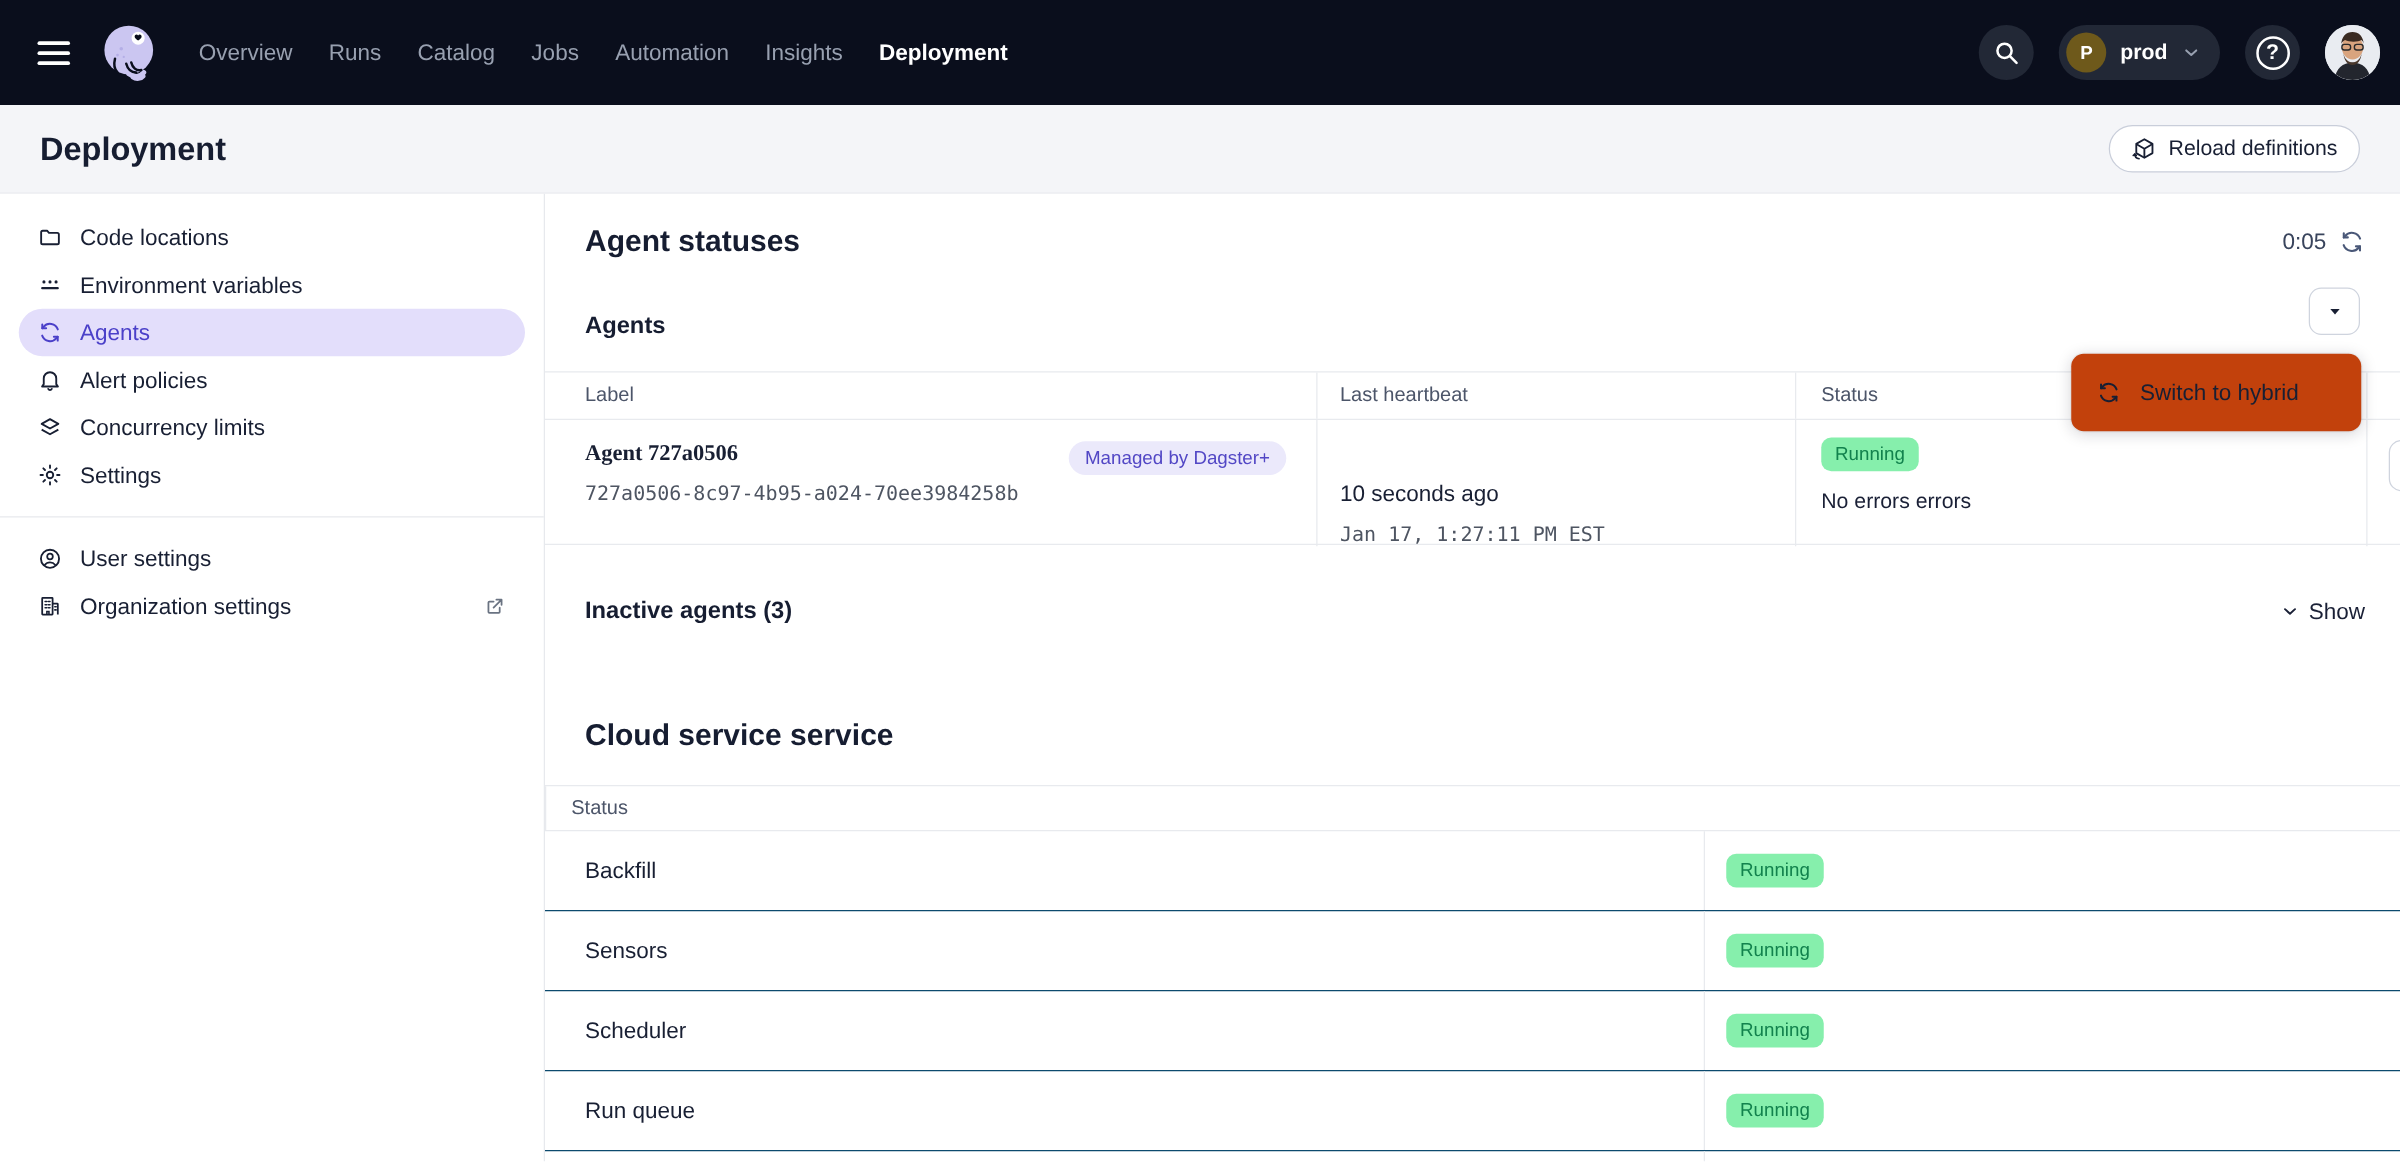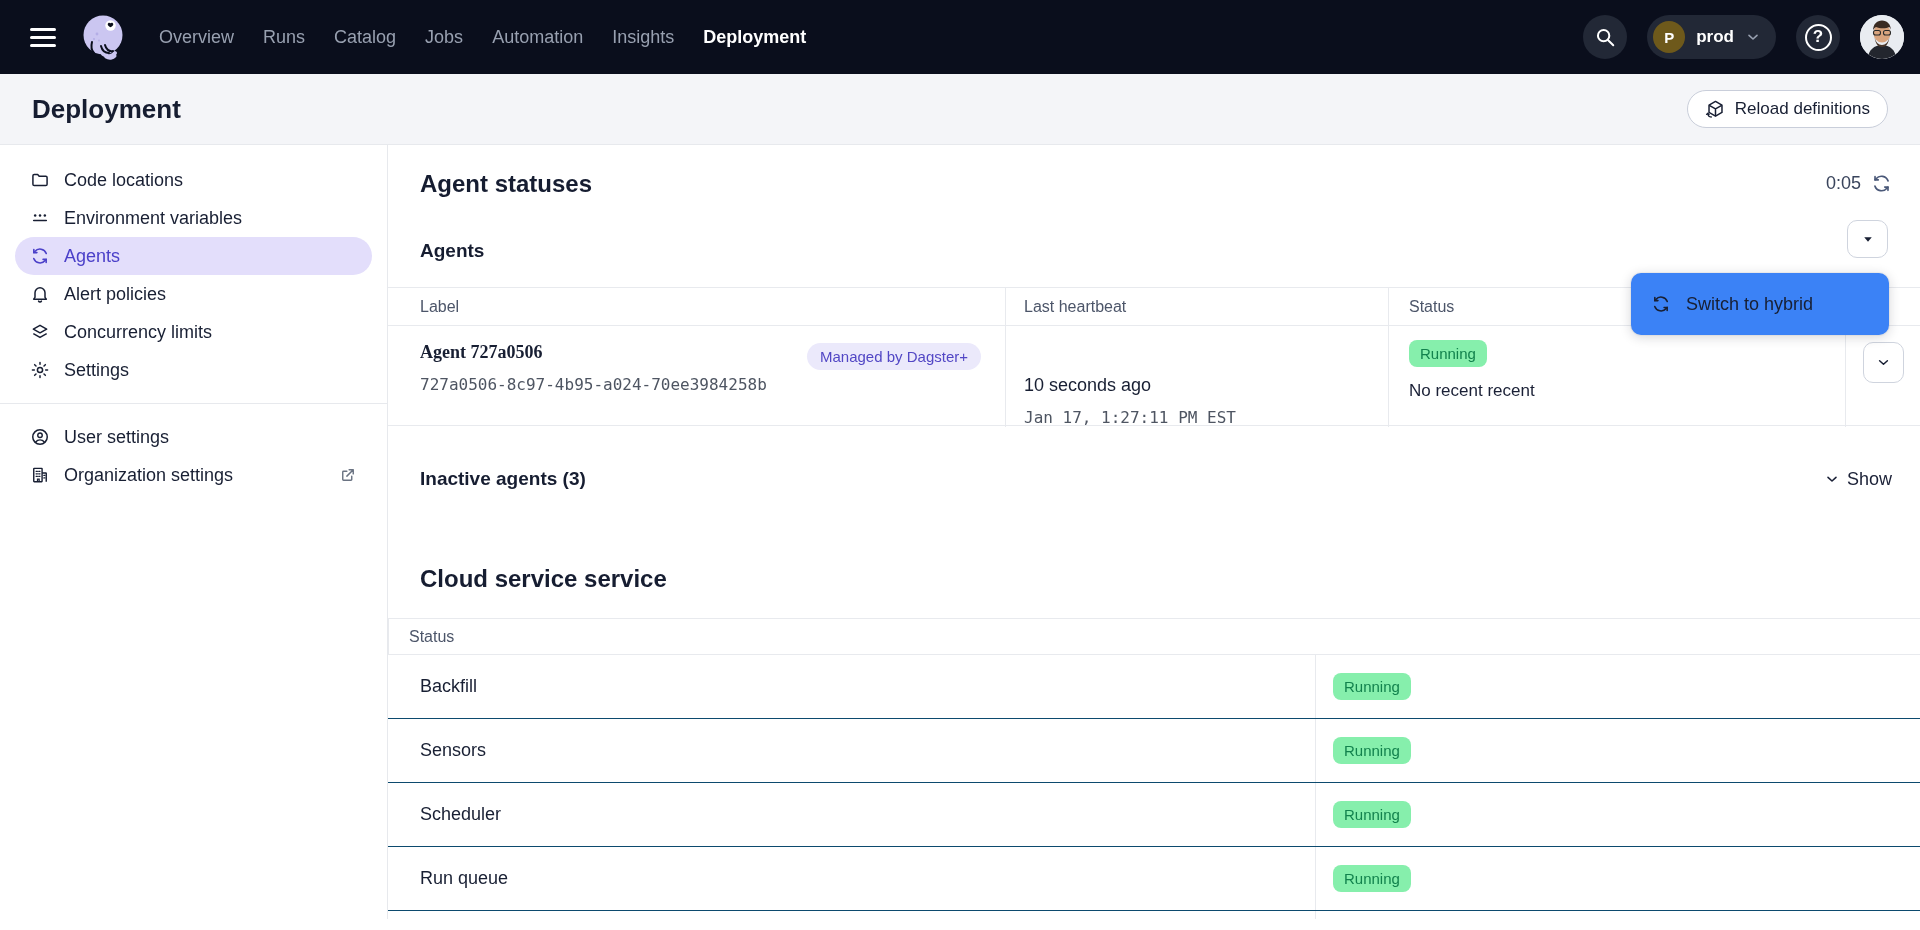--- a/index.html
+++ b/index.html
@@ -1,21 +1,21 @@
 <!DOCTYPE html>
 <html><head>
 <meta charset="utf-8">
 <style>
   * { margin:0; padding:0; box-sizing:border-box; }
   html,body { width:1920px; height:930px; overflow:hidden; background:#fff;
     font-family:"Liberation Sans", sans-serif; color:#181F33; }
   svg { display:block; }
 
   
-  .topnav { height:74px; background:#0A0E1C; display:flex; align-items:center; padding:0 16px 0 30px; }
+  .topnav { height:84px; background:#0A0E1C; display:flex; align-items:center; padding:0 16px 0 30px; }
   .hamburger { width:26px; display:flex; flex-direction:column; gap:5px; cursor:pointer; }
   .hamburger span { height:3px; background:#fff; border-radius:2px; }
   .logo { width:50px; height:50px; margin-left:22px; }
   .nav-items { display:flex; gap:29px; margin-left:31px; font-size:18px; }
   .nav-item { color:#98A0B0; cursor:pointer; }
   .nav-item.active { color:#fff; font-weight:700; }
   .nav-right { margin-left:auto; display:flex; align-items:center; gap:20px; }
   .icon-circle { width:44px; height:44px; border-radius:50%; background:#222836;
     display:flex; align-items:center; justify-content:center; cursor:pointer; }
   .q-ring { width:27px; height:27px; border:2px solid #fff; border-radius:50%;
@@ -29,42 +29,42 @@
 
   
   .page-header { height:71px; background:#F4F5F8; border-bottom:1px solid #E7E9ED;
     display:flex; align-items:center; justify-content:space-between; padding:0 32px; }
   .page-title { font-size:26px; font-weight:700; color:#161D31; }
   .reload-btn { height:38px; border:1px solid #C9CEDA; border-radius:20px; background:#fff;
     display:flex; align-items:center; gap:9px; padding:0 17px; font-size:17px; color:#181F33; cursor:pointer; }
 
   
   .content { display:flex; height:774px; background:#fff; }
-  .sidebar { width:388px; flex:none; border-right:1px solid #E7E9ED; padding-top:16px; }
+  .sidebar { width:436px; flex:none; border-right:1px solid #E7E9ED; padding-top:16px; }
   .side-item { height:38px; margin:0 15px; padding:0 15px; border-radius:19px;
     display:flex; align-items:center; gap:14px; font-size:18px; color:#181F33; cursor:pointer; }
   .side-item .ic { color:#181F33; flex:none; }
   .side-item.active { background:#E3DEFB; color:#4B40C9; }
   .side-item.active .ic { color:#4B40C9; }
   .side-item .grow { flex:1; }
   .side-divider { border-top:1px solid #E7E9ED; margin:14px 0; }
   .ext-ic { color:#6A7382; }
 
   .main { flex:1; position:relative; overflow:hidden; }
   .section-top { display:flex; justify-content:space-between; align-items:flex-start; padding:24px 28px 0 32px; }
   h2.section-h { font-size:24px; line-height:30px; font-weight:700; color:#161D31; }
   .refresh-box { display:flex; align-items:center; gap:10px; margin-top:4px; color:#39445C; font-size:18px; }
   .refresh-box .ic { color:#4A5878; cursor:pointer; }
   .agents-heading { margin:40px 0 0 32px; font-size:19px; line-height:24px; font-weight:700; color:#161D31; }
 
   
   .caret-btn { position:absolute; top:75px; right:32px; width:41px; height:38px; background:#fff;
     border:1px solid #CFD4DE; border-radius:10px; display:flex; align-items:center; justify-content:center;
     cursor:pointer; z-index:5; }
-  .menu { position:absolute; top:128px; right:31px; width:258px; background:#3b82f6; border-radius:10px;
+  .menu { position:absolute; top:128px; right:31px; width:232px; background:#c2410c; border-radius:10px;
     box-shadow:0 2px 12px rgba(20,24,40,.18), 0 0 0 1px rgba(20,24,40,.04); z-index:20; padding:6px 0; }
   .menu-item { height:50px; display:flex; align-items:center; gap:15px; padding:0 20px;
     font-size:18px; color:#181F33; cursor:pointer; }
 
   
   .tbl { border-top:1px solid #E8EAEE; }
   .agents-tbl { margin-top:24px; }
   .agents-tbl .thead, .agents-tbl .trow { display:grid; grid-template-columns:617px 383px 457px minmax(0,1fr); }
   .thead { height:38px; align-items:center; border-bottom:1px solid #E8EAEE; color:#4C5569; font-size:16px; }
   .thead > div, .trow > div { height:100%; }
@@ -303,21 +303,21 @@
             <div class="agent-uuid">727a0506-8c97-4b95-a024-70ee3984258b</div>
           </div>
           <span class="badge-purple">Managed by Dagster+</span>
         </div>
         <div class="cell-hb col-b">
           <div class="hb-rel">10 seconds ago</div>
           <div class="hb-time">Jan 17, 1:27:11 PM EST</div>
         </div>
         <div class="cell-status col-b">
           <span class="badge-green">Running</span>
-          <div class="status-note">No recent recent</div>
+          <div class="status-note">No errors errors</div>
         </div>
         <div class="cell-action col-b">
           <button class="row-chevron-btn">
             <svg width="17" height="17" viewBox="0 0 24 24">
               <path d="M6.5 9.5l5.5 5 5.5-5" stroke="#181F33" stroke-width="2.1" fill="none" stroke-linecap="round" stroke-linejoin="round"></path>
             </svg>
           </button>
         </div>
       </div>
     </div>

